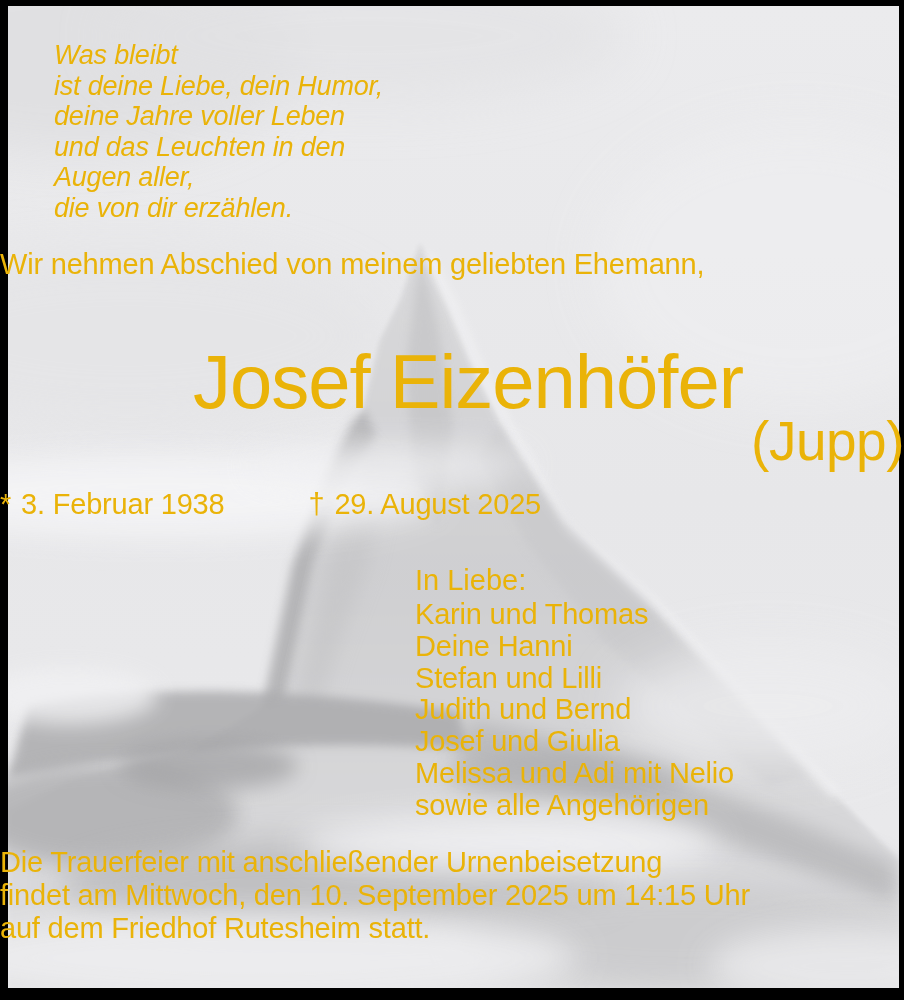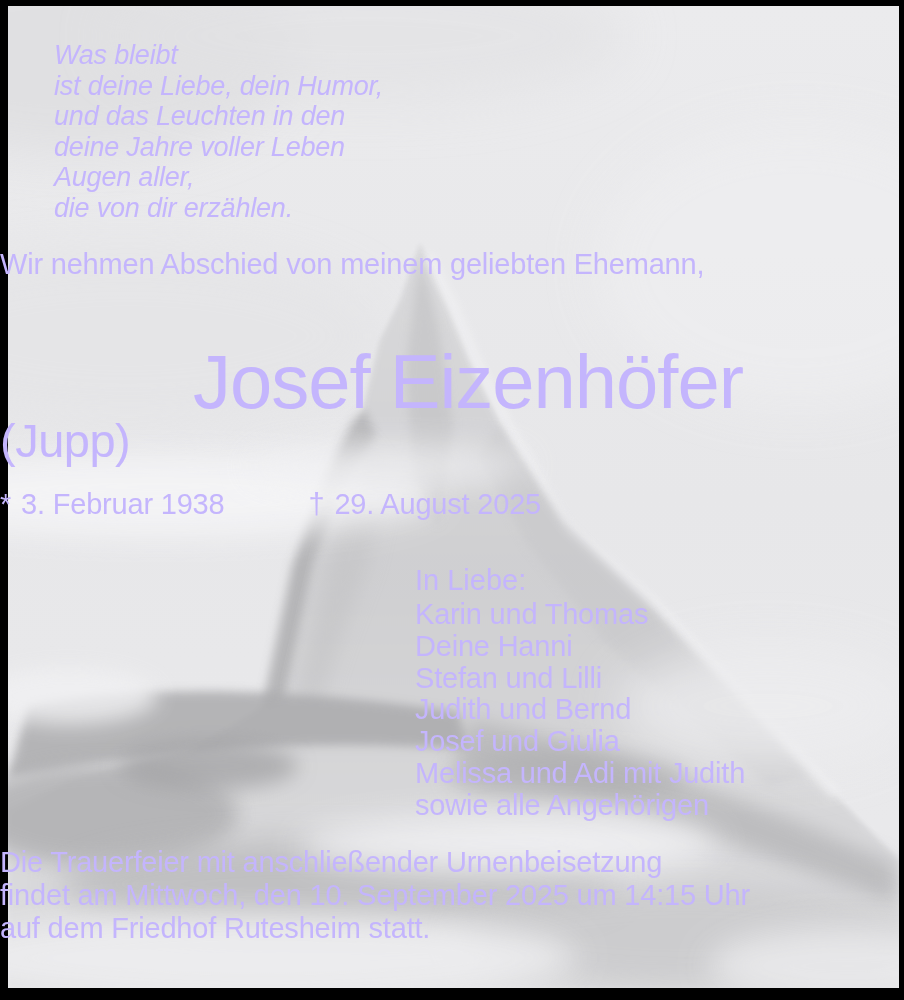--- a/index.html
+++ b/index.html
@@ -3,21 +3,21 @@
 <meta charset="utf-8">
 <style>
   html,body{margin:0;padding:0;background:#222;}
   *{box-sizing:border-box;}
   .stage{
     position:relative;
     width:904px;height:1000px;
     background:#000;
     overflow:hidden;
     font-family:"Liberation Sans","DejaVu Sans",sans-serif;
-    color:#c4b5fd;
+    color:#eab308;
   }
   .photo{
     position:absolute;
     left:8px;top:6px;
     width:891px;height:982px;
     background:#e9e9eb;
     overflow:hidden;
   }
   .photo svg{display:block;width:100%;height:100%;}
   .textlayer{
@@ -47,22 +47,22 @@
     text-align:center;
     font-size:76px;
     line-height:78px;
     font-weight:normal;
     letter-spacing:-1px;
     margin:16px;
   }
   .nickname{
     position:absolute;
     left:0;top:416px;width:100%;
-    text-align:left;
-    font-size:47px;
+    text-align:right;
+    font-size:55px;
     line-height:50px;
     letter-spacing:-0.5px;
   }
   .dates{
     position:absolute;
     left:0;top:488px;width:100%;
     display:flex;
     justify-content:flex-start;
     gap:84px;
     font-size:29px;
@@ -167,22 +167,22 @@
       <ellipse cx="60" cy="690" rx="90" ry="28" fill="#f1f1f3" filter="url(#b10)" opacity="0.8"></ellipse>
       <ellipse cx="840" cy="960" rx="140" ry="40" fill="#e9e9eb" filter="url(#b16)" opacity="0.9"></ellipse>
     </svg>
   </div>
 
   <div class="textlayer">
 
     <div class="poem">
       <div>Was bleibt</div>
       <div>ist deine Liebe, dein Humor,</div>
+      <div>deine Jahre voller Leben</div>
       <div>und das Leuchten in den</div>
-      <div>deine Jahre voller Leben</div>
       <div>Augen aller,</div>
       <div>die von dir erzählen.</div>
     </div>
 
     <div class="intro">
       <div>Wir nehmen Abschied von meinem geliebten Ehemann,</div>
     </div>
 
     <h1 class="deceased-name">Josef Eizenhöfer</h1>
 
@@ -198,21 +198,21 @@
     </div>
 
     <div class="salutation">In Liebe:</div>
 
     <div class="mourners">
       <div>Karin und Thomas</div>
       <div>Deine Hanni</div>
       <div>Stefan und Lilli</div>
       <div>Judith und Bernd</div>
       <div>Josef und Giulia</div>
-      <div>Melissa und Adi mit Judith</div>
+      <div>Melissa und Adi mit Nelio</div>
       <div>sowie alle Angehörigen</div>
     </div>
 
     <div class="funeral">
       <div>Die Trauerfeier mit anschließender Urnenbeisetzung</div>
       <div>findet am Mittwoch, den 10. September 2025 um 14:15 Uhr</div>
       <div>auf dem Friedhof Rutesheim statt.</div>
     </div>
 
   </div>

